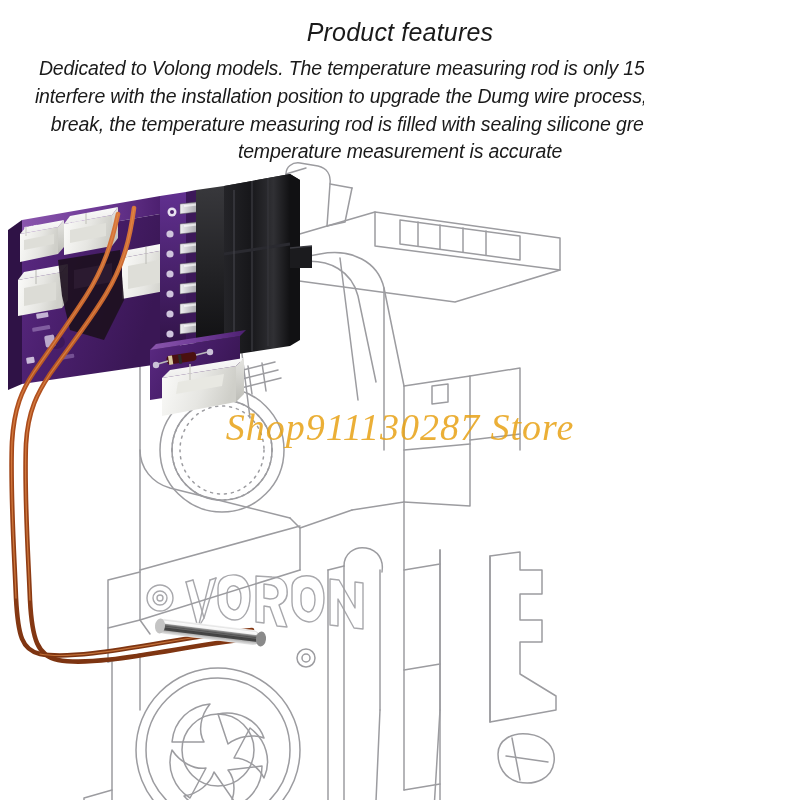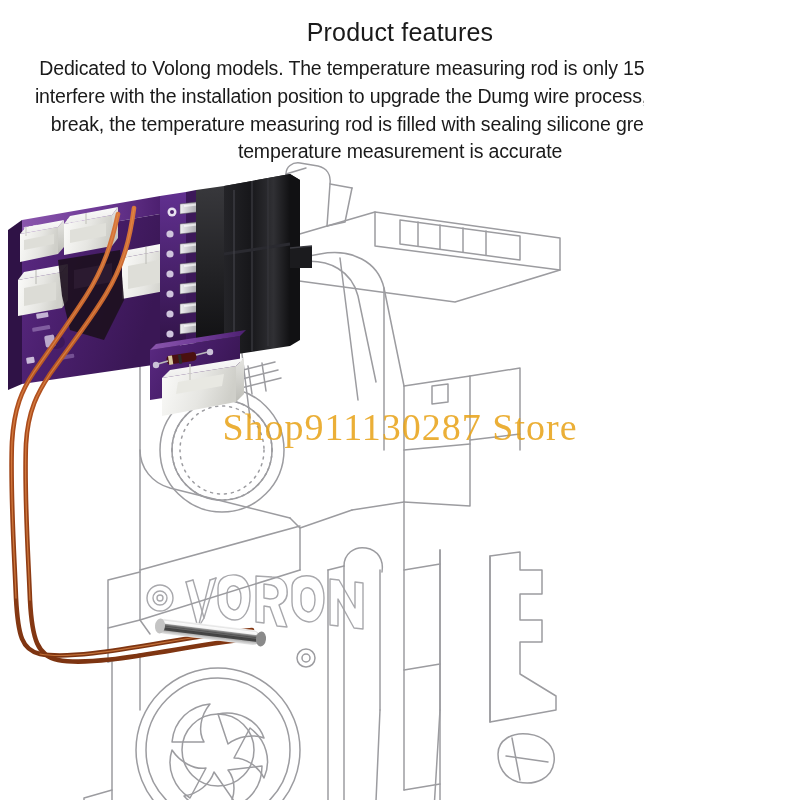--- a/index.html
+++ b/index.html
@@ -15,20 +15,21 @@
     overflow: hidden;
     position: relative;
   }
 
   #page {
     position: relative;
     width: 644px;
     height: 800px;
     background: #ffffff;
     overflow: hidden;
+    font-style: italic;
   }
 
   
   .header {
     position: absolute;
     left: 0;
     top: 0;
     width: 800px;
     text-align: center;
     z-index: 40;

